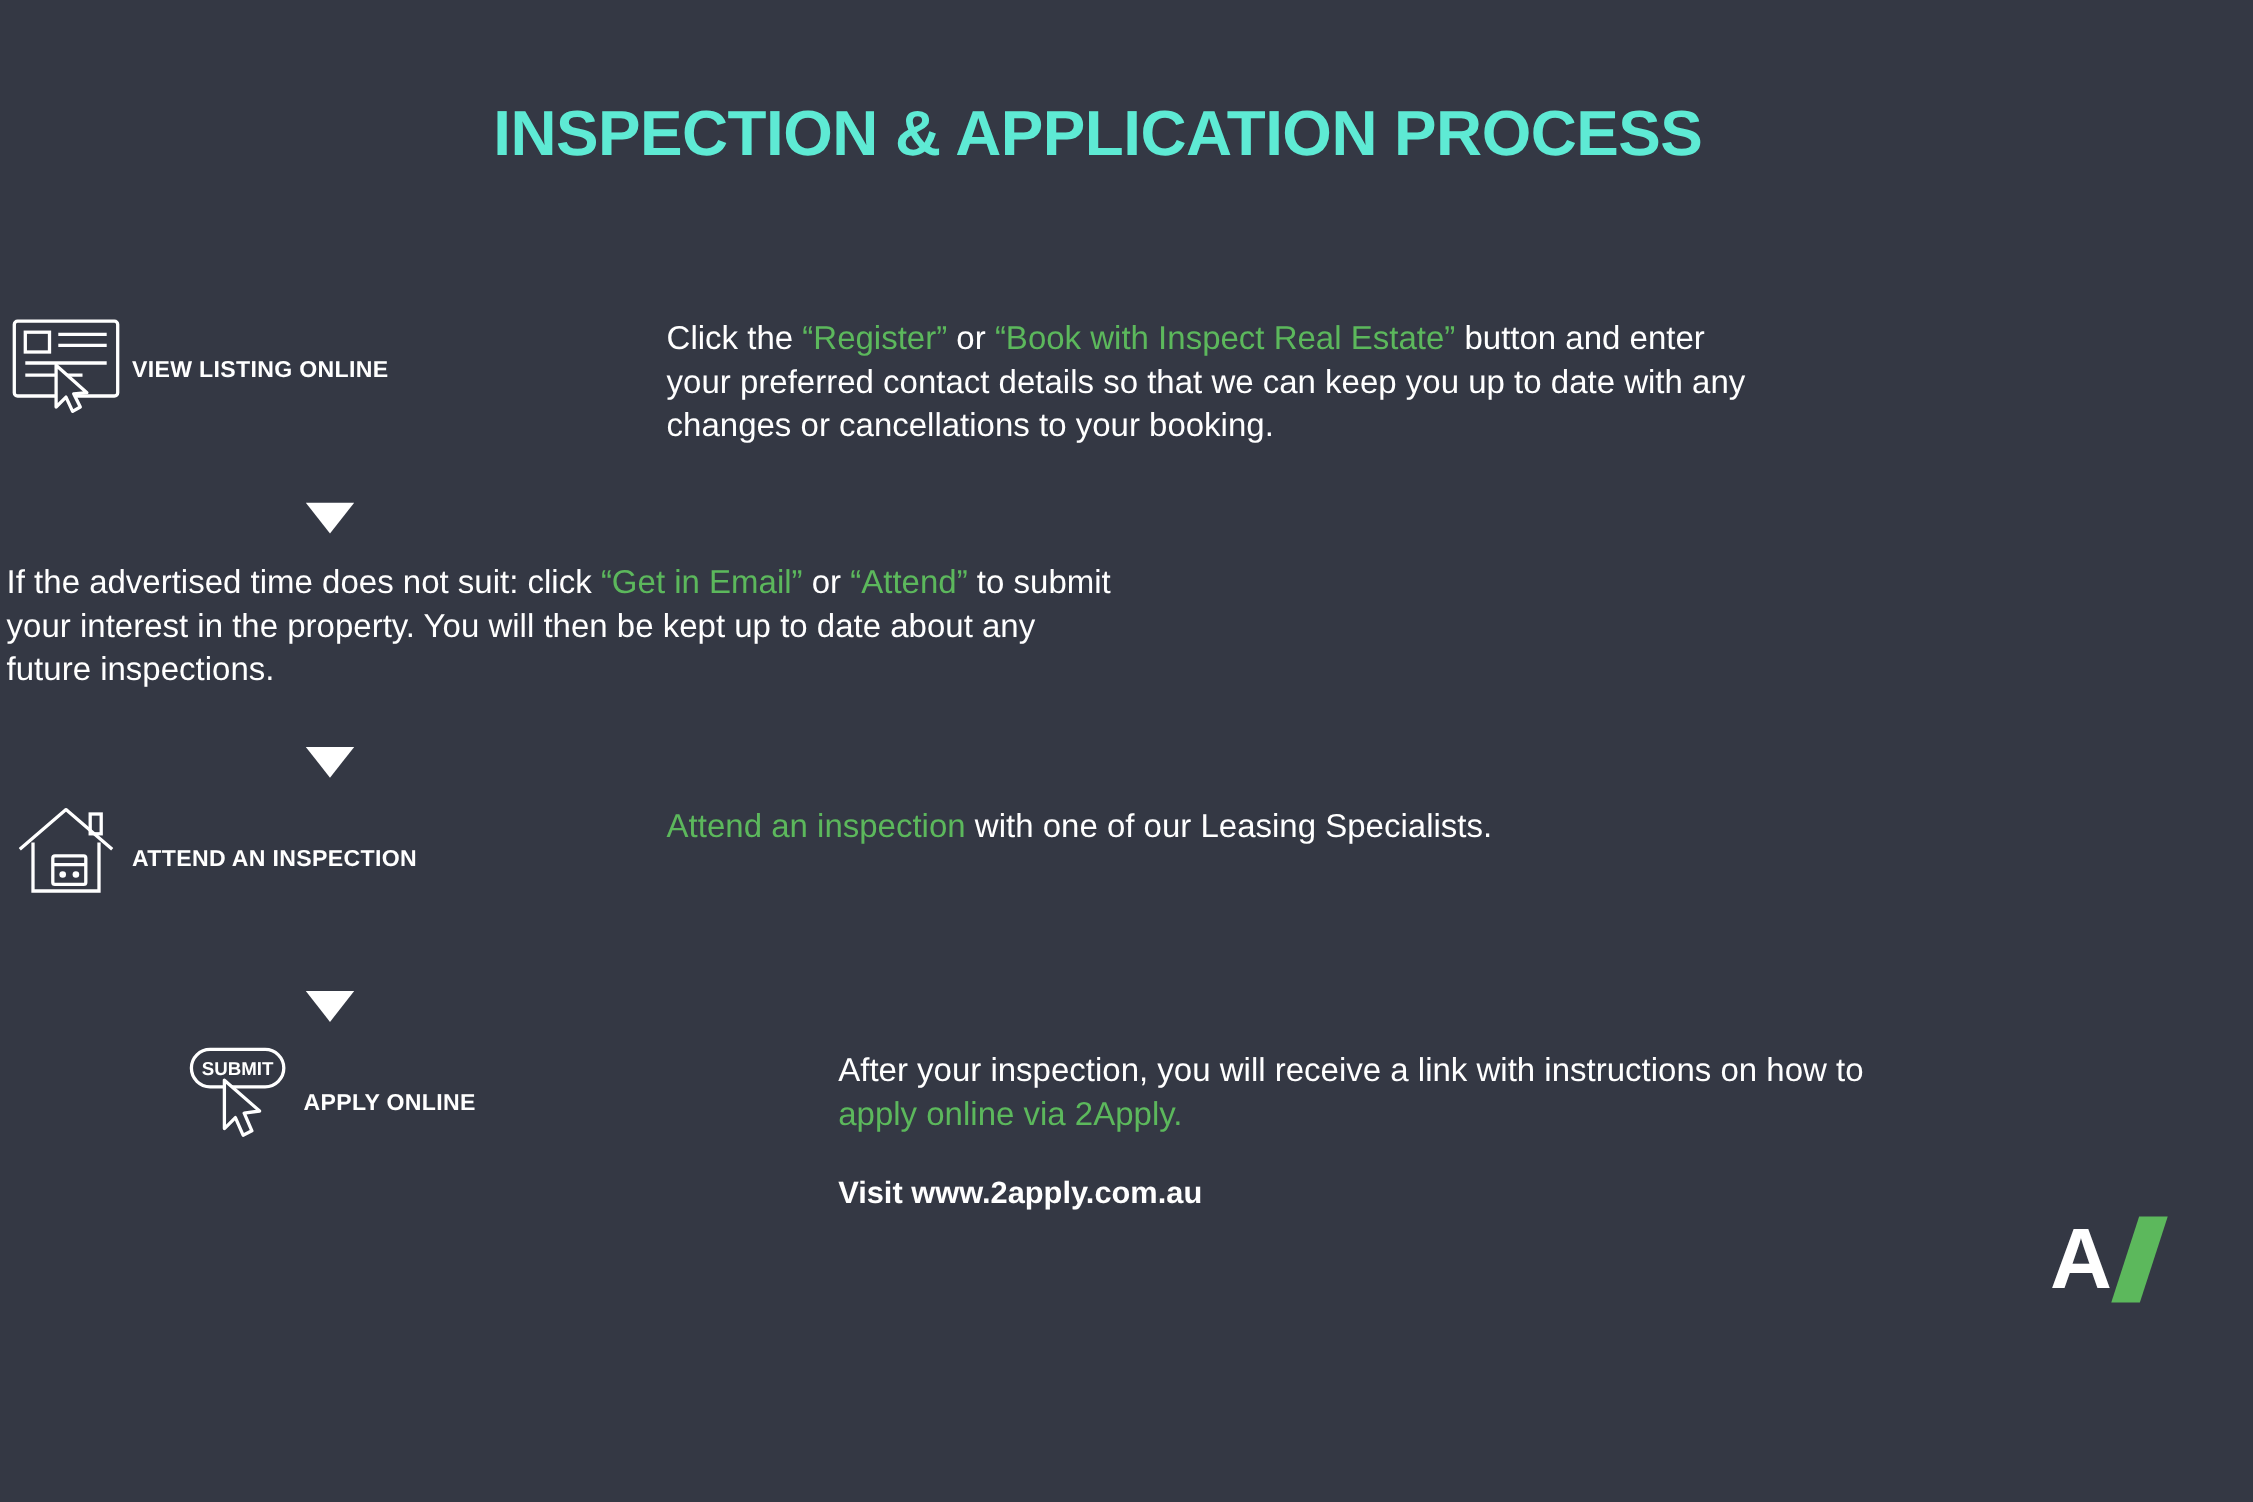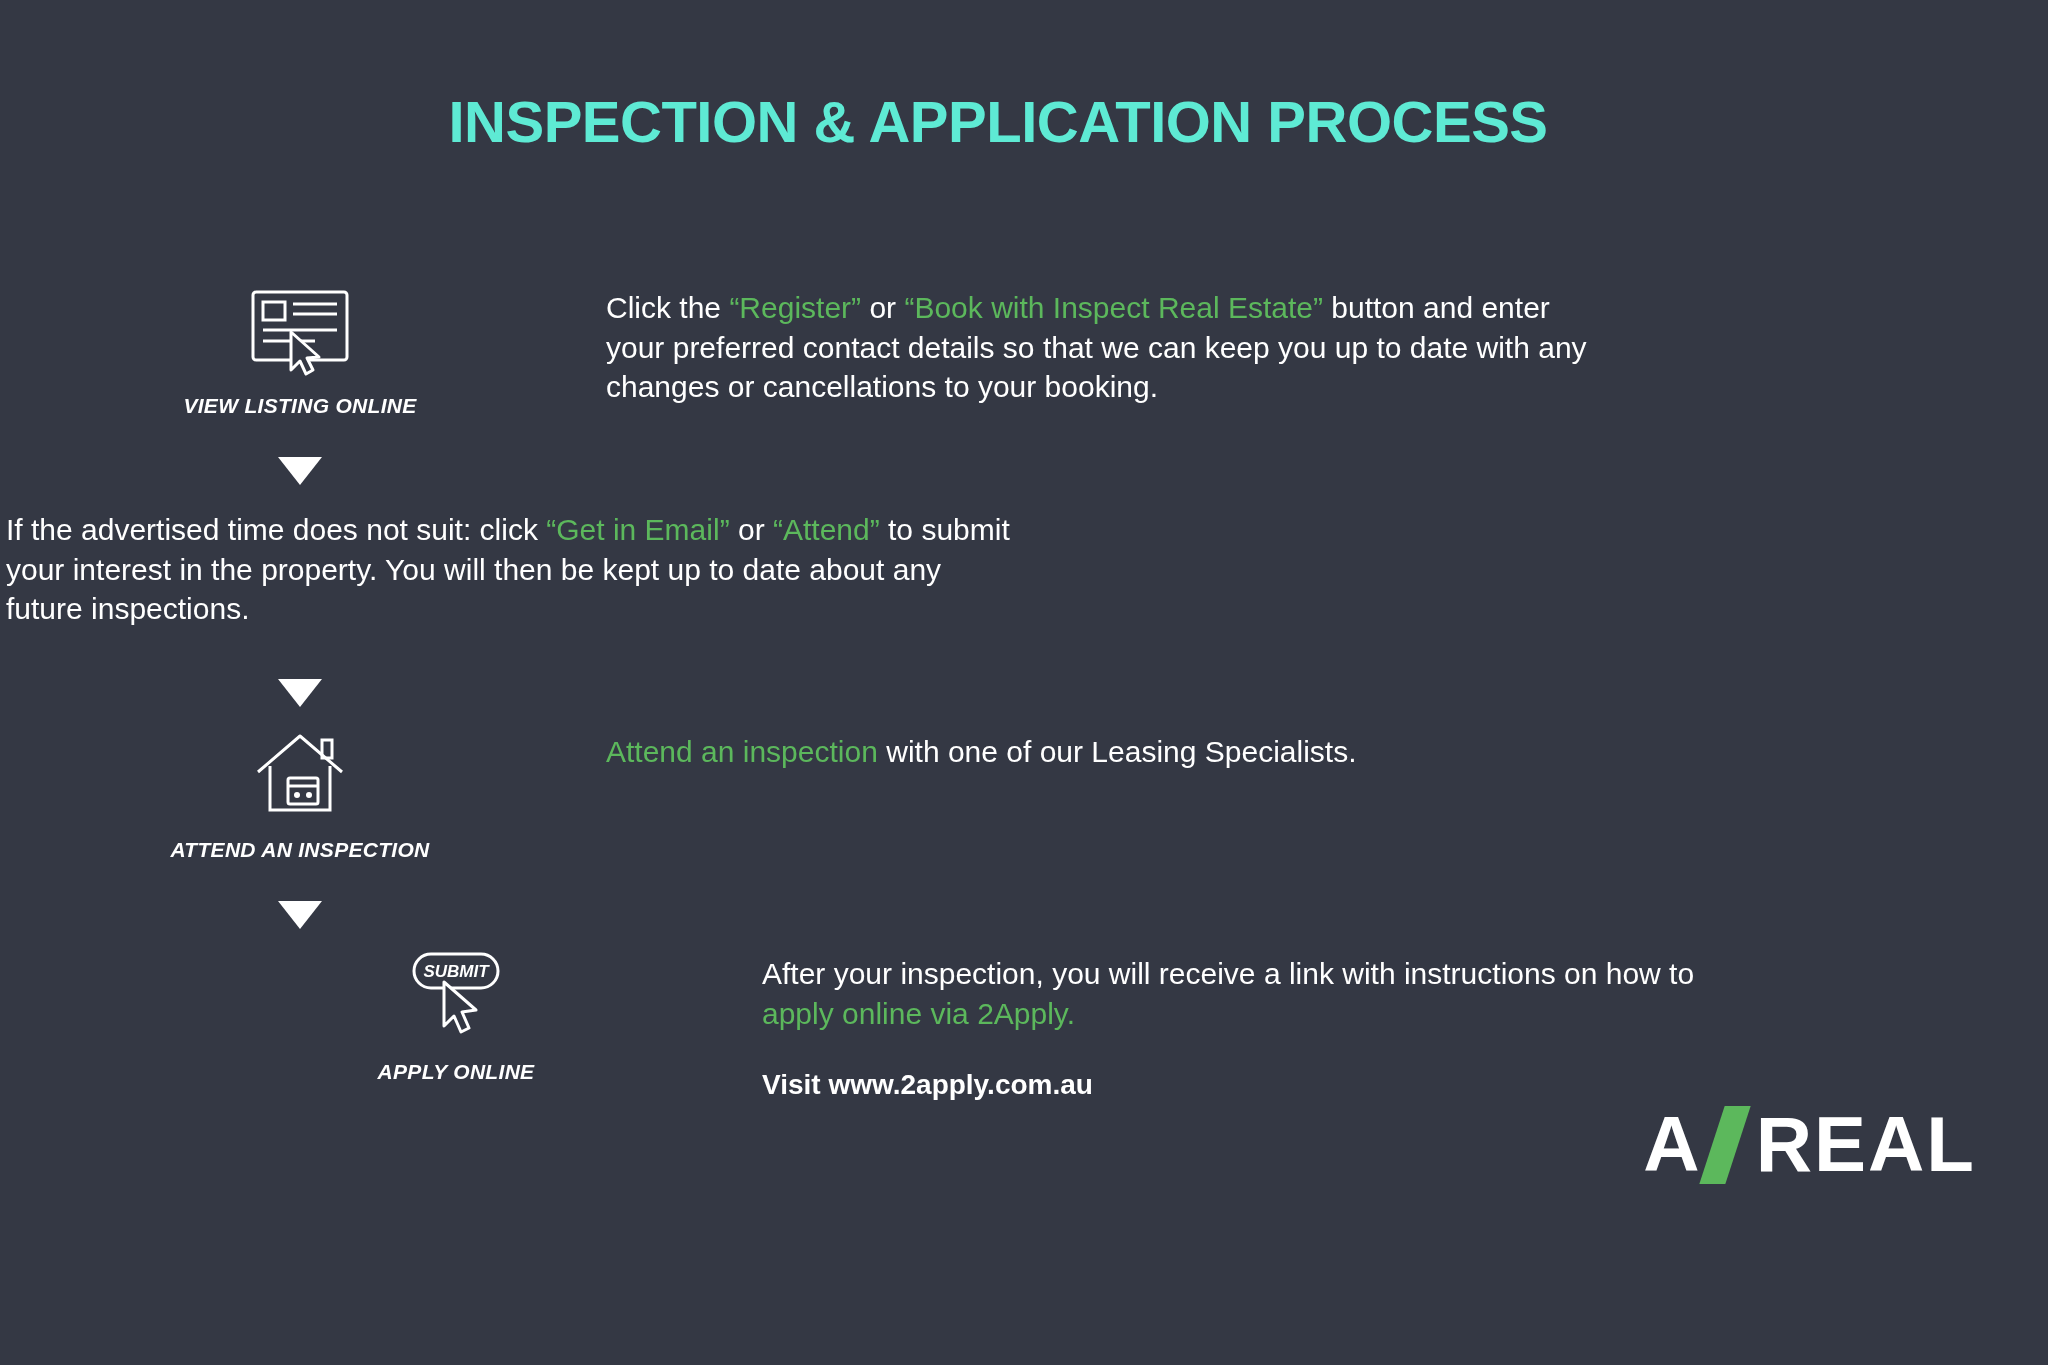--- a/index.html
+++ b/index.html
@@ -34,23 +34,22 @@
   }
   .step {
     position: relative;
     display: flex;
     align-items: flex-start;
   }
   .icon-col {
     width: 600px;
     flex: 0 0 600px;
     display: flex;
-    flex-direction: column;
-    align-items: center;
-    font-style: italic;
+    flex-direction: row;
+    align-items: center;
   }
   .icon-box {
     width: 120px;
     height: 100px;
     display: flex;
     align-items: center;
     justify-content: center;
   }
   .icon-label {
     margin-top: 14px;
@@ -197,14 +196,13 @@
       <span>After your inspection, you will receive a link with instructions on how to </span><span class="green">apply online via 2Apply.</span>
       <div class="visit">Visit www.2apply.com.au</div>
     </div>
   </div>
 
 </div>
 
 <div class="logo">
   <span>A</span>
   <span class="slash"></span>
-  <span>REAL</span>
 </div>
 
 </body></html>

